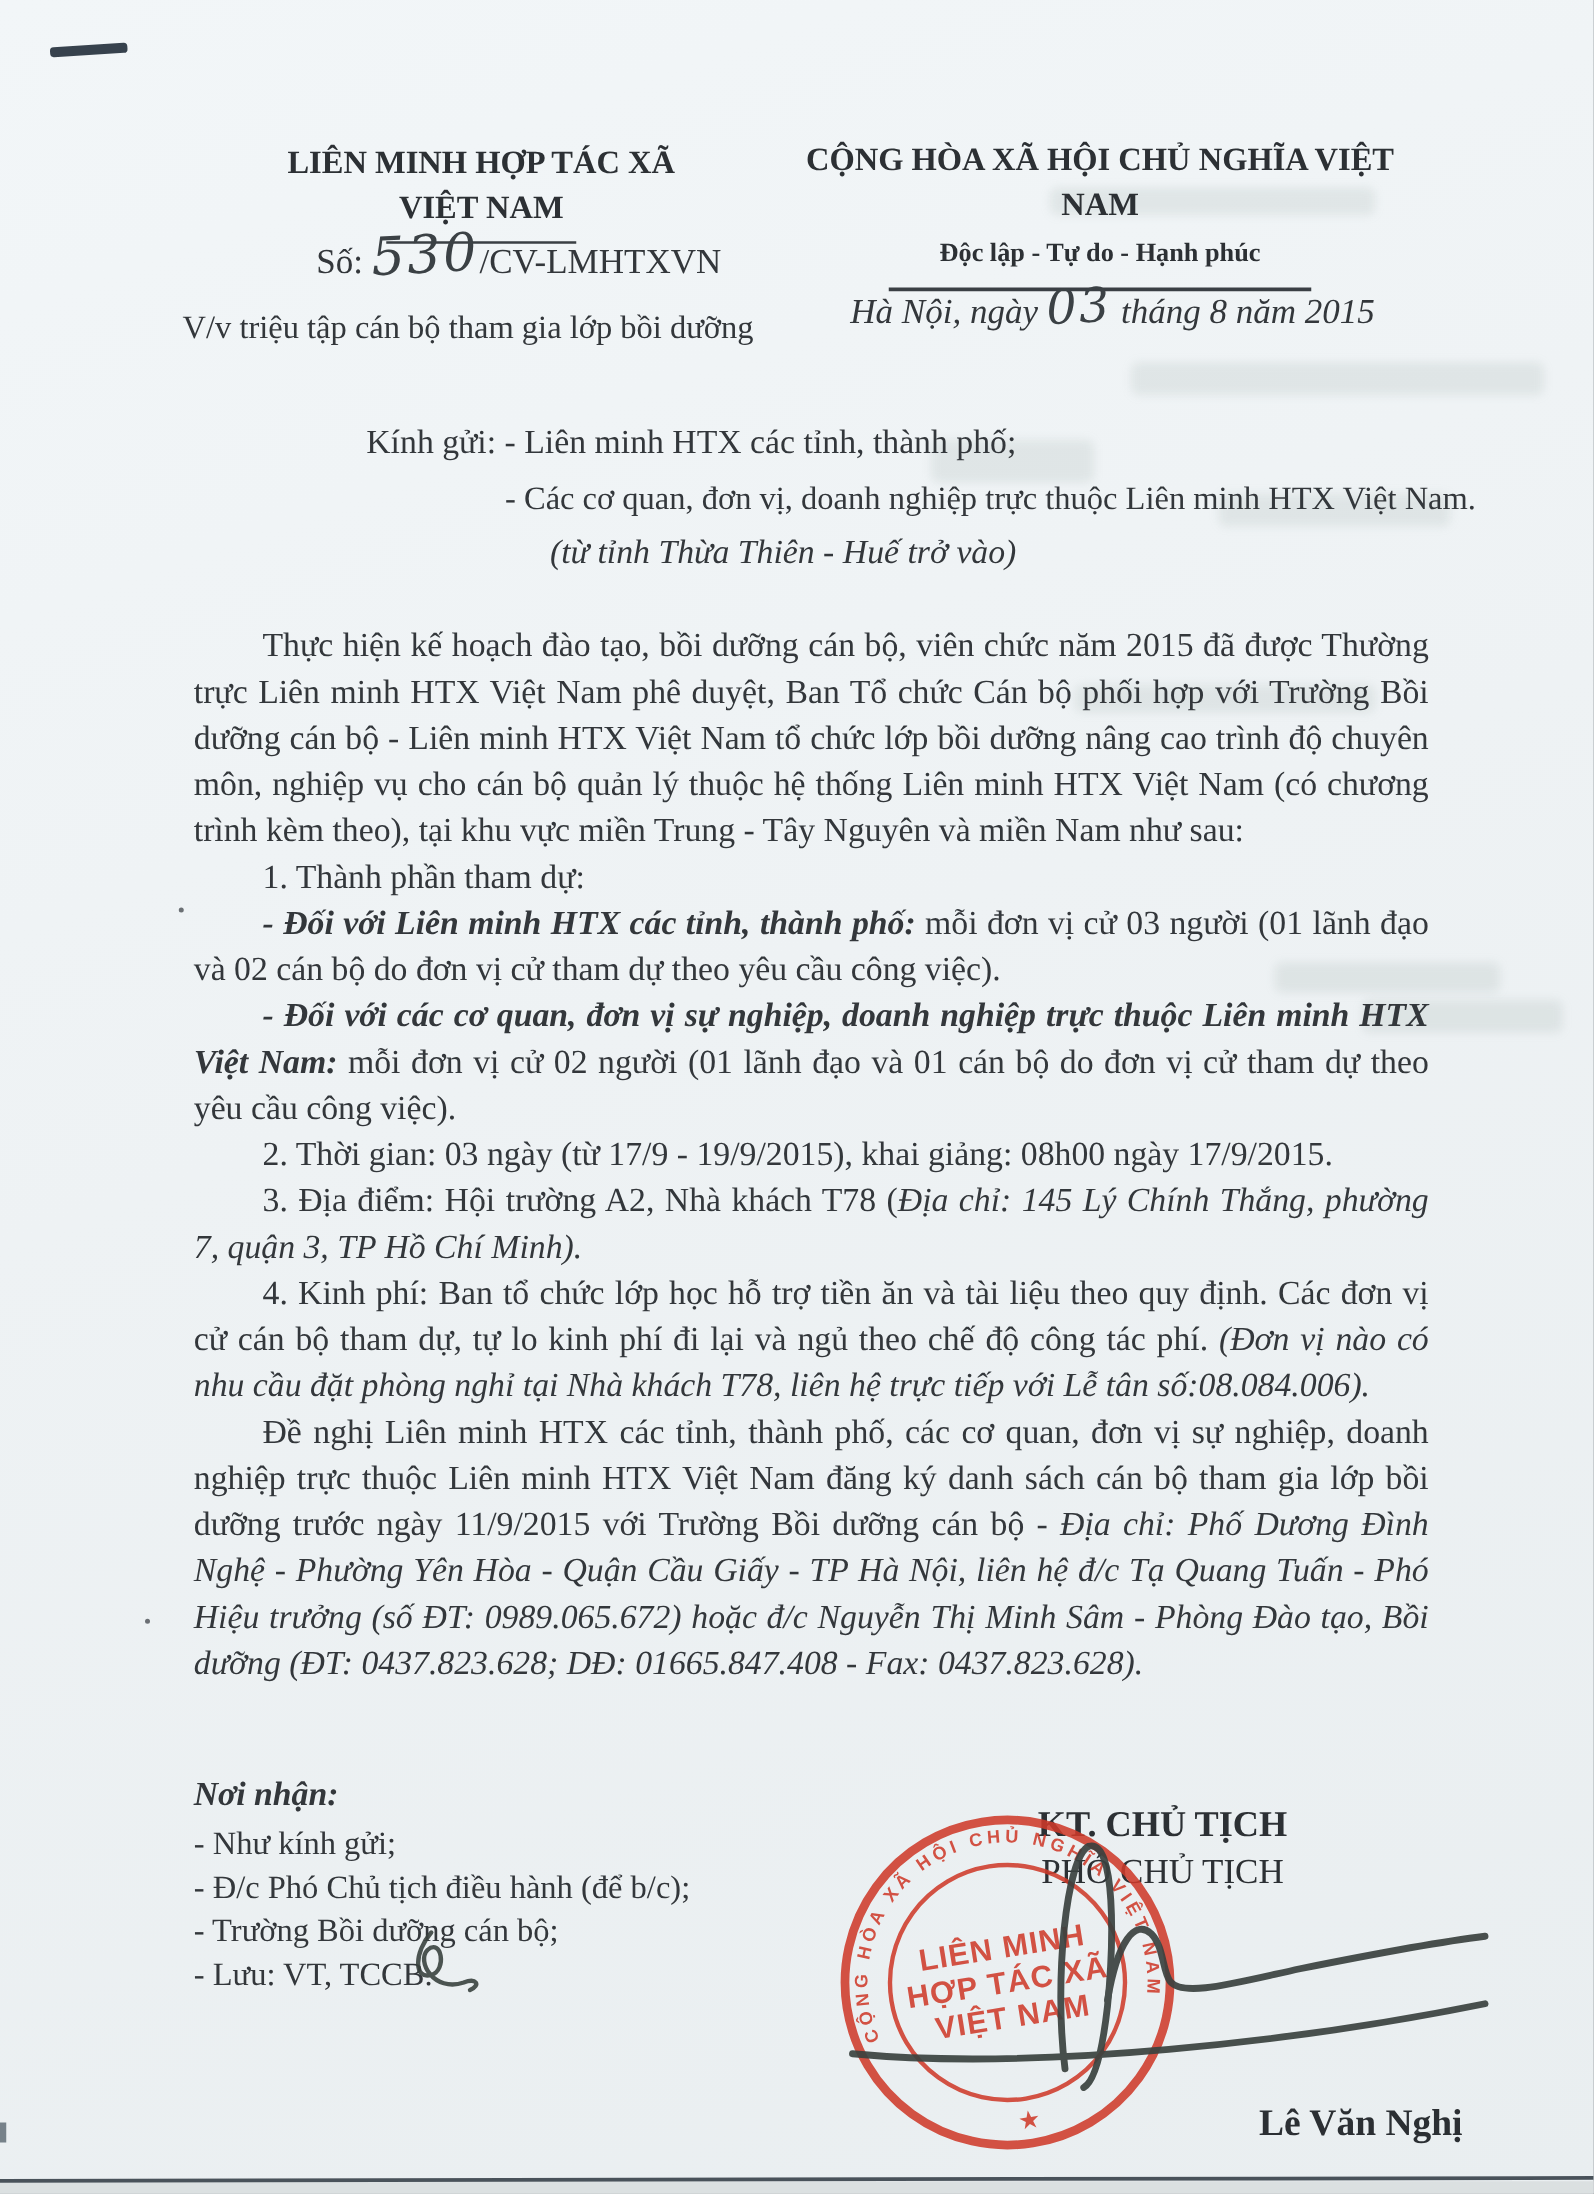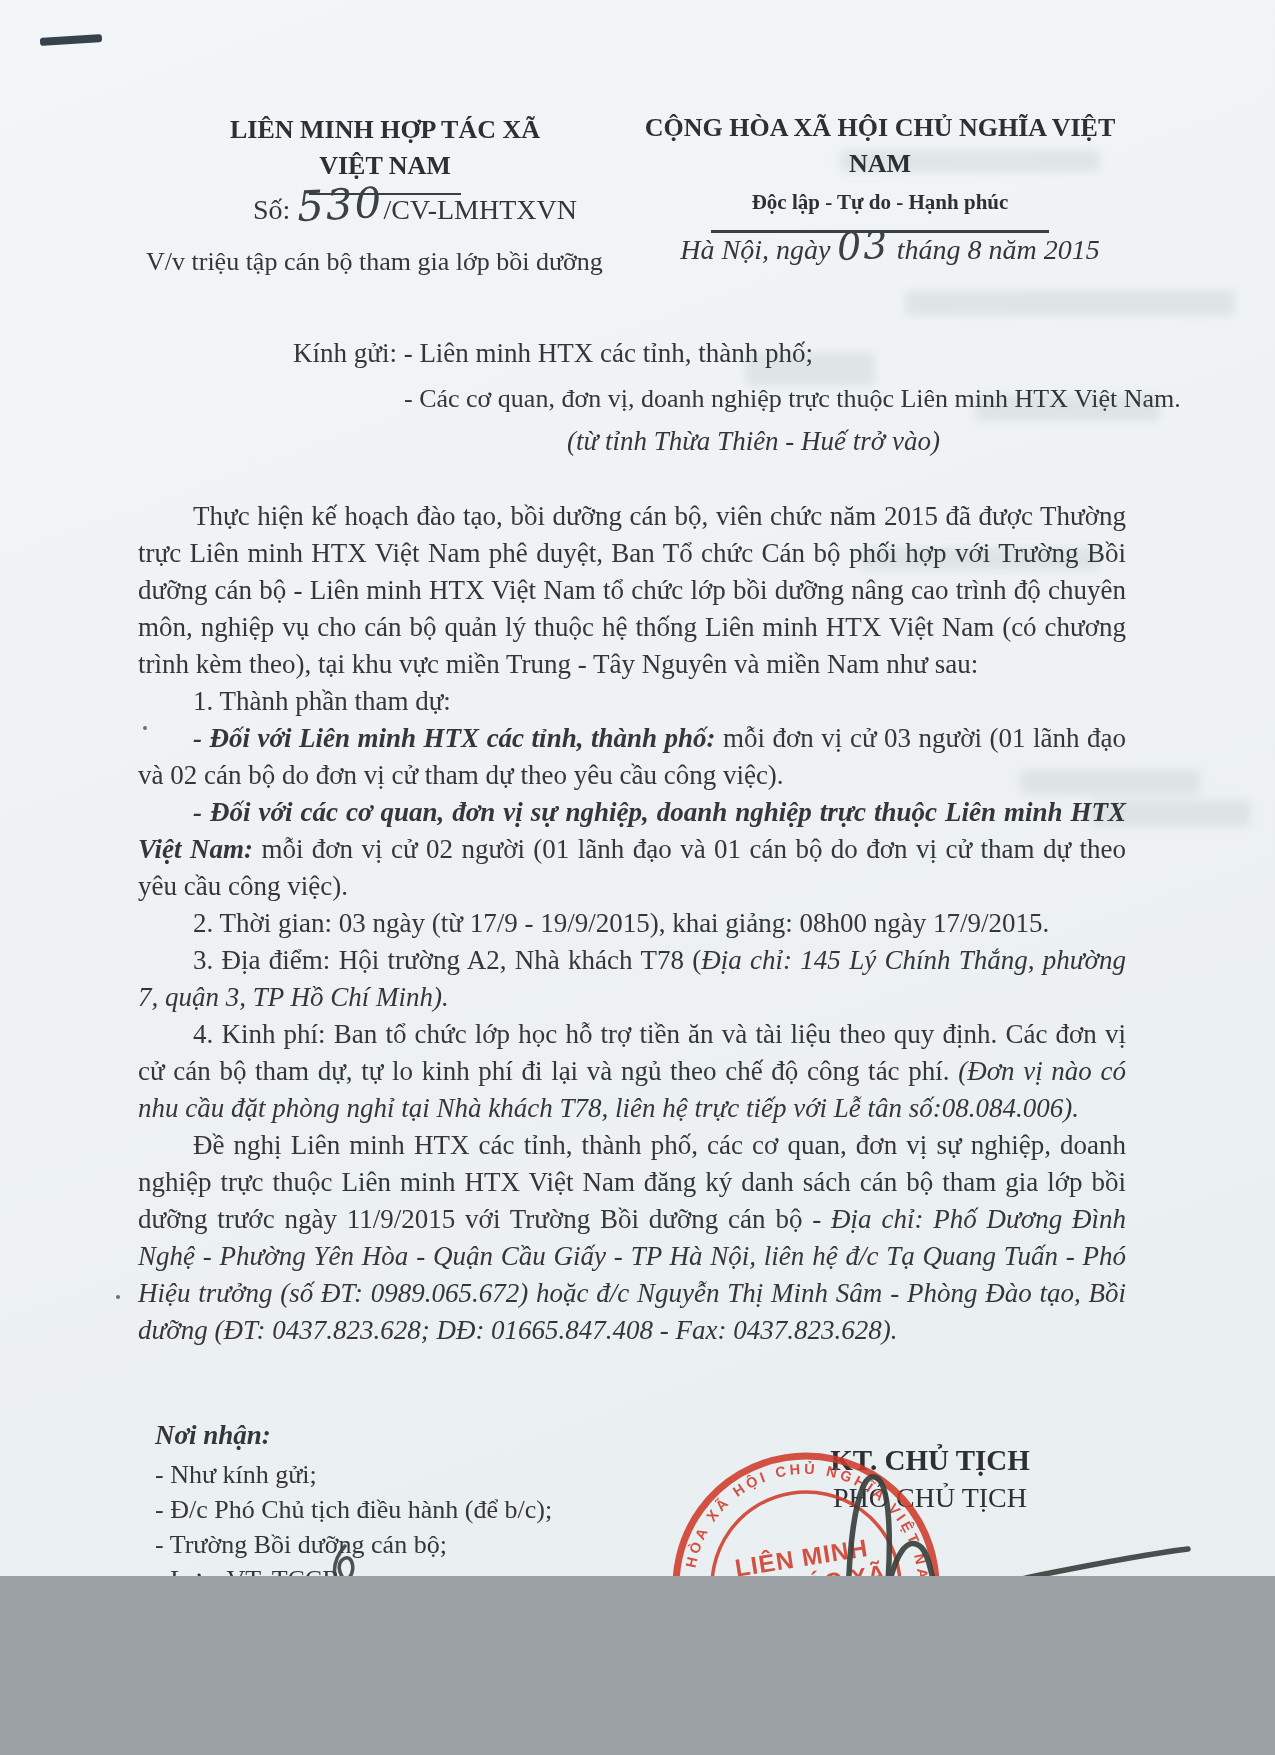--- a/index.html
+++ b/index.html
@@ -1,40 +1,40 @@
 <!DOCTYPE html>
 <html><head>
 <meta charset="utf-8">
 <style>
   html,body{margin:0;padding:0;background:#9aa0a4;}
   .page{
-    position:relative;width:1275px;height:1576px;overflow:hidden;
+    position:relative;width:1275px;height:1755px;overflow:hidden;
     background:linear-gradient(160deg,#f2f6f8 0%,#eef2f4 45%,#e9eef0 100%);
     font-family:"Liberation Serif",serif;color:#33373b;
   }
   .abs{position:absolute;}
   .ctr{text-align:center;}
   
   .org-block{left:205px;top:112px;width:360px;font-size:26px;font-weight:bold;line-height:36px;color:#2c3034;}
   .org-underline{width:152px;height:2px;background:#3a3f44;margin:9px auto 0;}
   .national-block{left:630px;top:110px;width:500px;color:#2c3034;}
   .national-l1{font-size:26px;font-weight:bold;line-height:36px;}
   .national-l2{font-size:21px;font-weight:bold;line-height:40px;}
   .national-underline{width:338px;height:3px;background:#3a3f44;margin:8px auto 0;}
   .doc-number{left:205px;top:194px;width:420px;text-align:center;font-size:28px;}
   .handwritten{font-family:"DejaVu Serif",serif;font-style:italic;font-size:42px;line-height:20px;display:inline-block;transform:rotate(-3deg);letter-spacing:2px;color:#3b4145;}
   .handwritten.small{font-size:38px;}
   .doc-subject{left:146px;top:247px;font-size:26px;}
   .date-line{left:660px;top:234px;width:460px;text-align:center;font-size:28px;font-style:italic;}
   
   .recip1{left:293px;top:338px;font-size:27px;}
   .recip2{left:404px;top:384px;font-size:26px;}
-  .recip3{left:440px;top:426px;width:500px;text-align:right;font-size:27px;font-style:italic;}
+  .recip3{left:440px;top:426px;width:500px;text-align:left;font-size:27px;font-style:italic;}
   
-  #body-container{left:138px;top:498px;width:988px;font-size:27px;line-height:37px;}
+  #body-container{left:155px;top:498px;width:988px;font-size:27px;line-height:37px;}
   .para{margin:0;text-indent:55px;text-align:justify;}
   .seg-b{font-weight:normal;}
   .seg-i{font-style:italic;}
   .seg-bi{font-weight:bold;font-style:italic;}
   
   #notes{left:155px;top:1418px;font-size:26px;line-height:35px;}
   .notes-title{font-size:27px;font-weight:bold;font-style:italic;margin-bottom:4px;}
   .sign-titles{left:690px;top:1424px;width:480px;text-align:center;color:#2c3034;}
   .sign-t1{font-size:29px;font-weight:bold;line-height:38px;margin-top:17px;}
   .sign-t2{font-size:28px;line-height:38px;}

